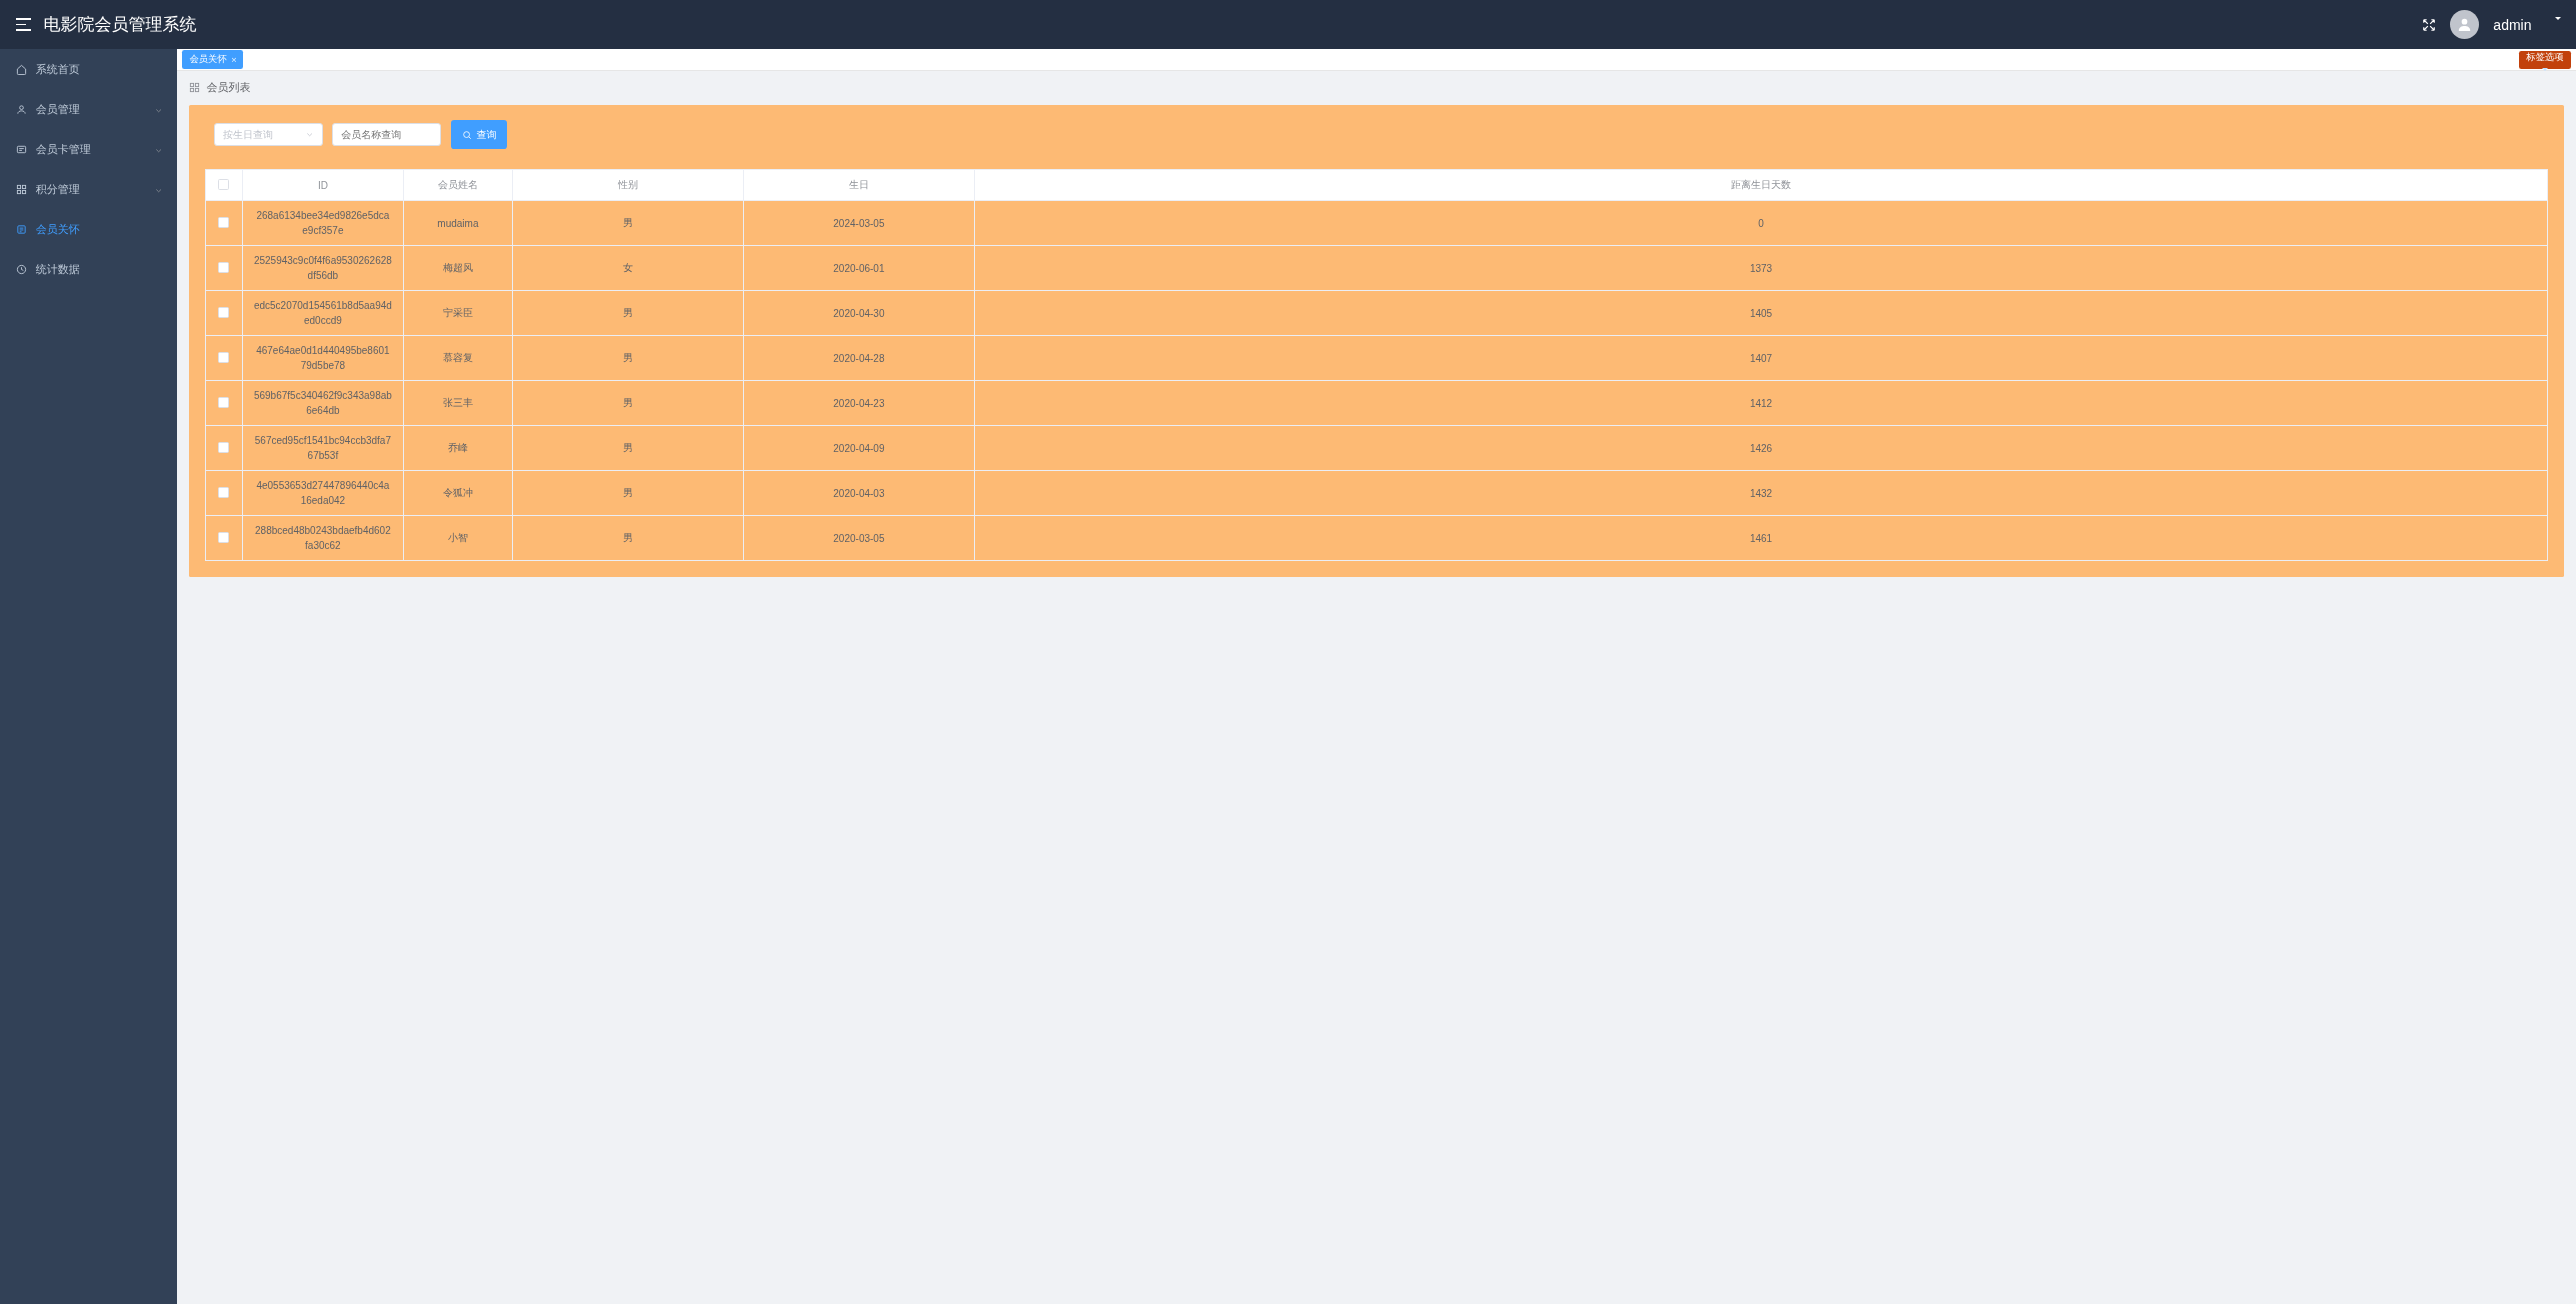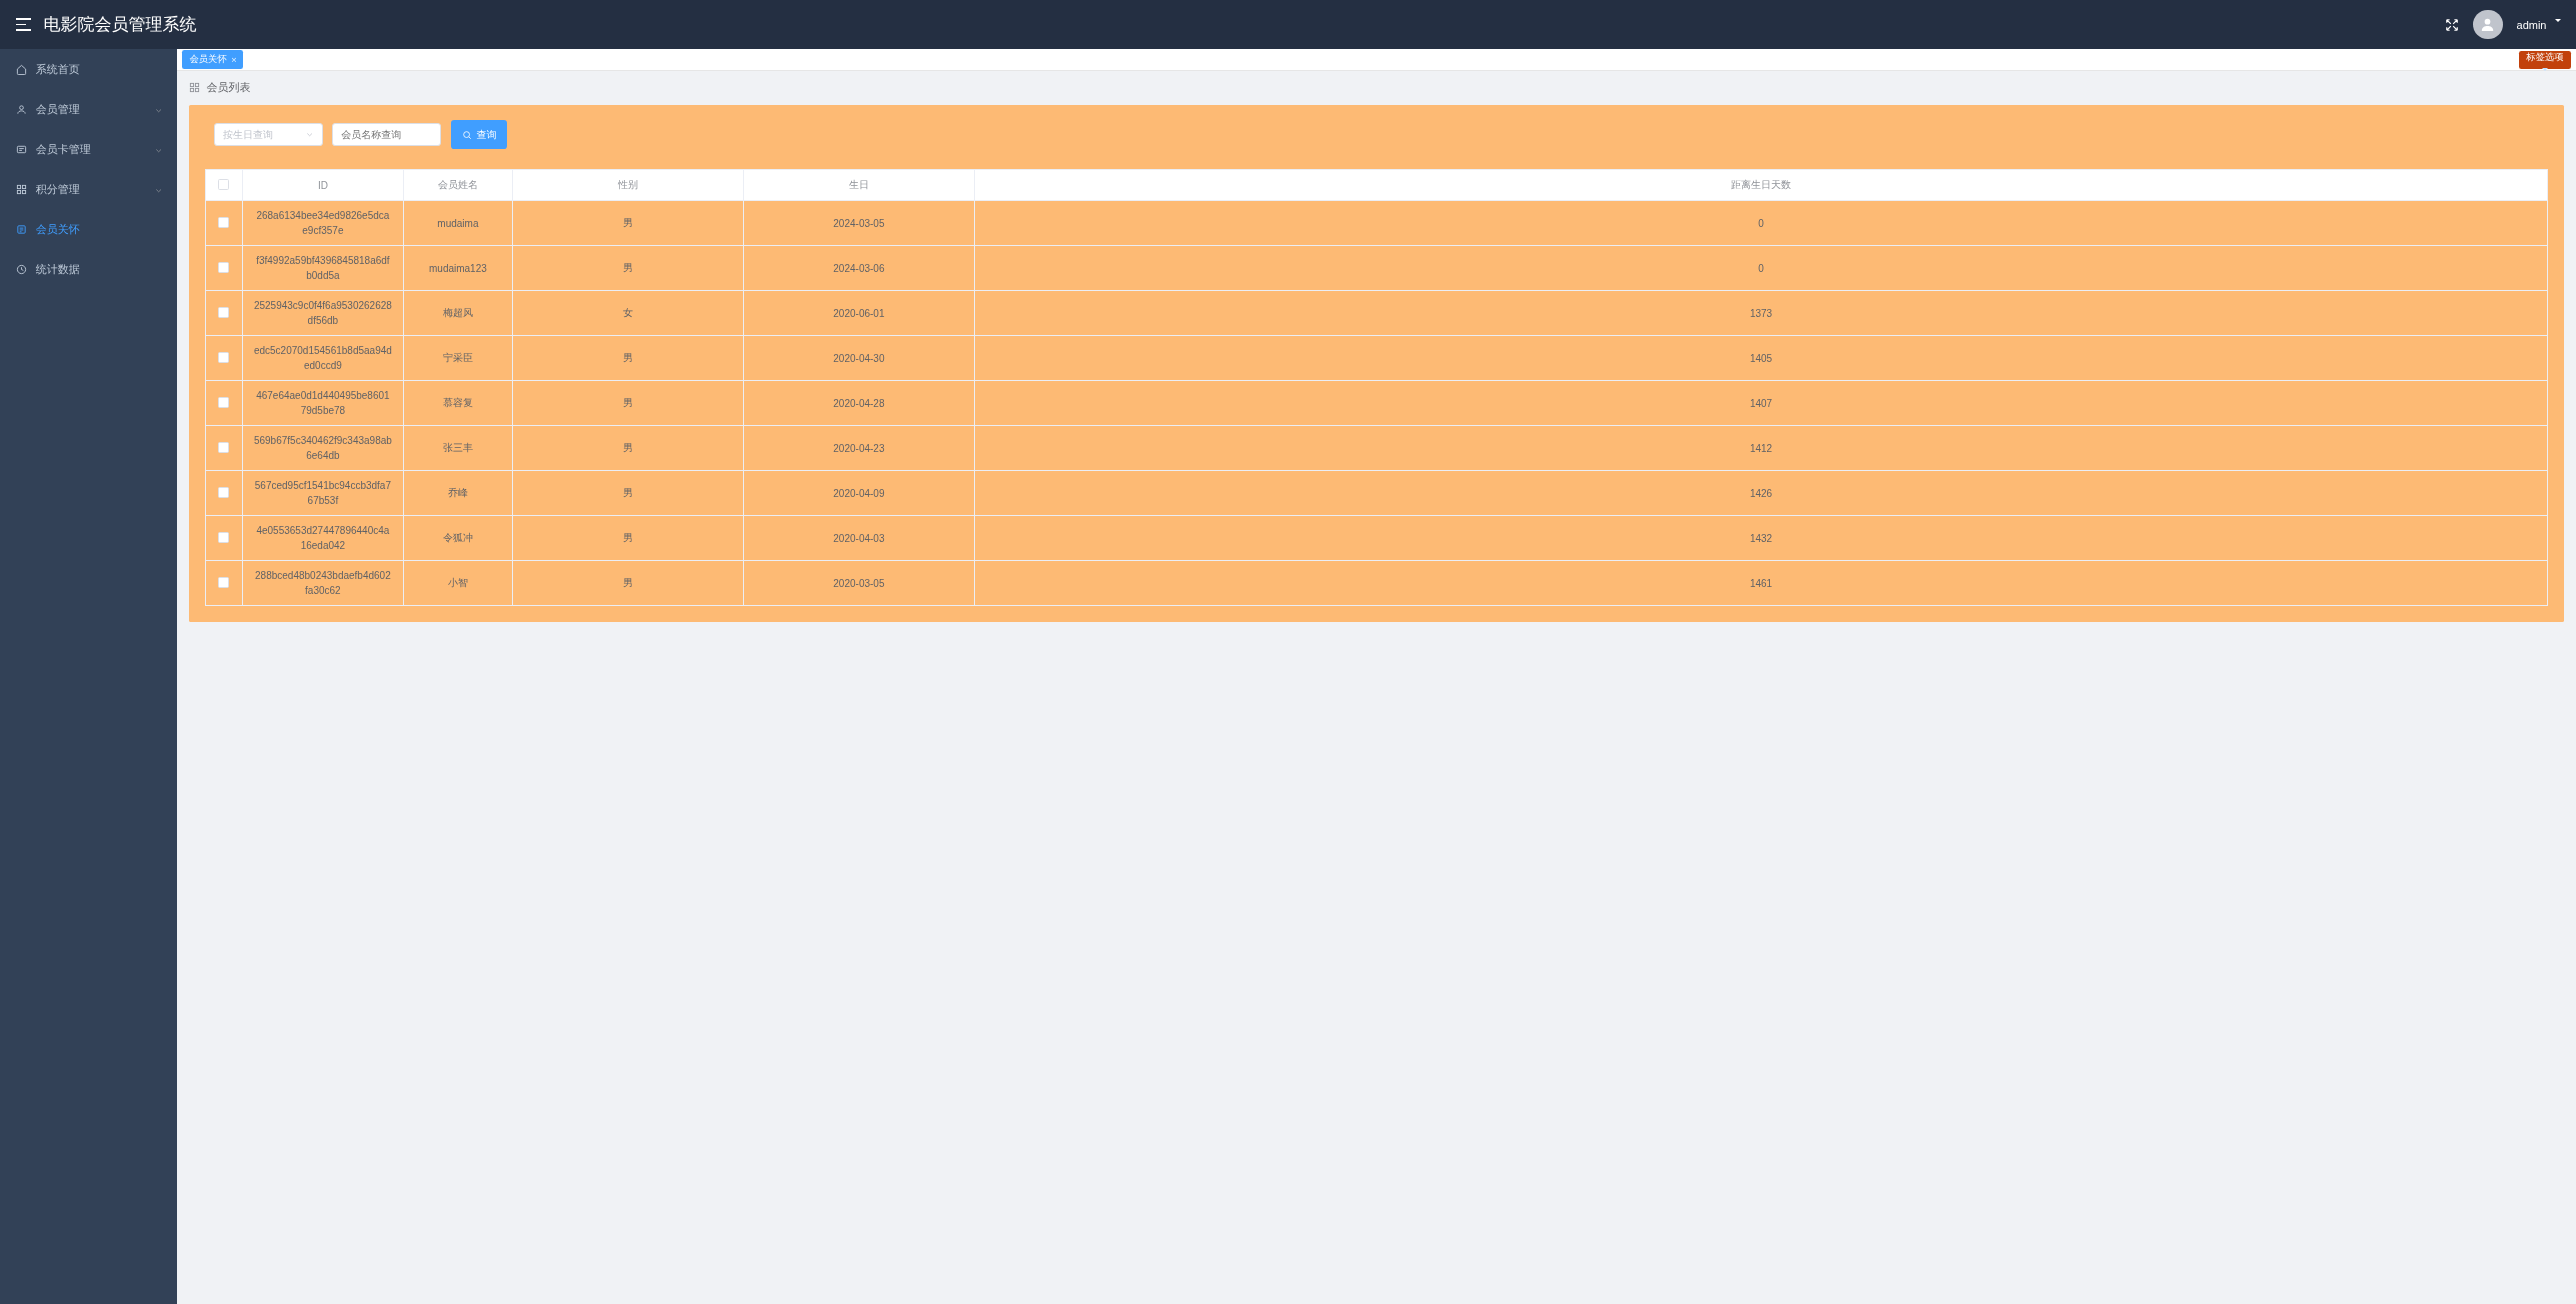--- a/index.html
+++ b/index.html
@@ -8,21 +8,21 @@
   
   .header { display:flex; align-items:center; justify-content:space-between; height:49px; background:#242f42; color:#fff; padding:0 15.5px; }
   .header-left { display:flex; align-items:center; gap:12.4px; }
   .hamburger { width:15.5px; height:12.4px; display:flex; flex-direction:column; justify-content:space-between; cursor:pointer; }
   .hamburger span { height:1.6px; background:#fff; display:block; }
   .hamburger span:nth-child(1){width:100%}.hamburger span:nth-child(2){width:70%}.hamburger span:nth-child(3){width:100%}
   .title { font-size:17px; font-weight:500; }
   .header-right { display:flex; align-items:center; gap:14px; }
   .icon-btn { cursor:pointer; display:flex; }
   .avatar { width:29.5px; height:29.5px; border-radius:50%; background:#c0c4cc; display:flex; align-items:center; justify-content:center; }
-  .user { display:flex; align-items:flex-start; gap:8px; cursor:pointer; font-size:11px; }
+  .user { display:flex; align-items:flex-start; gap:23px; cursor:pointer; font-size:14px; }
   .triangle-down { width:0;height:0;border-left:3.9px solid transparent;border-right:3.9px solid transparent;border-top:3.9px solid #fff; }
 
   .main { display:flex; height:calc(100vh - 49px); }
   
   .sidebar { width:177px; background:#324157; color:#bfcbd9; flex-shrink:0; }
   .menu-item { display:flex; align-items:center; height:40px; padding:0 15.5px; cursor:pointer; position:relative; font-size:11px; }
   .menu-item.active { color:#409eff; }
   .menu-item .mi-icon { width:12.4px; margin-right:7.8px; display:flex; }
   .menu-item .label { flex:1; }
   .menu-item .arrow { width:7.8px;height:7.8px; }
@@ -227,28 +227,20 @@
               <tr>
                 <td><span class="chk"></span></td>
                 <td class="idcell">268a6134bee34ed9826e5dcae9cf357e</td>
                 <td>mudaima</td>
                 <td>男</td>
                 <td>2024-03-05</td>
                 <td>0</td>
               </tr>
               <tr>
                 <td><span class="chk"></span></td>
-                <td class="idcell">f3f4992a59bf4396845818a6dfb0dd5a</td>
-                <td>mudaima123</td>
-                <td>男</td>
-                <td>2024-03-06</td>
-                <td>0</td>
-              </tr>
-              <tr>
-                <td><span class="chk"></span></td>
                 <td class="idcell">2525943c9c0f4f6a9530262628df56db</td>
                 <td>梅超风</td>
                 <td>女</td>
                 <td>2020-06-01</td>
                 <td>1373</td>
               </tr>
               <tr>
                 <td><span class="chk"></span></td>
                 <td class="idcell">edc5c2070d154561b8d5aa94ded0ccd9</td>
                 <td>宁采臣</td>

